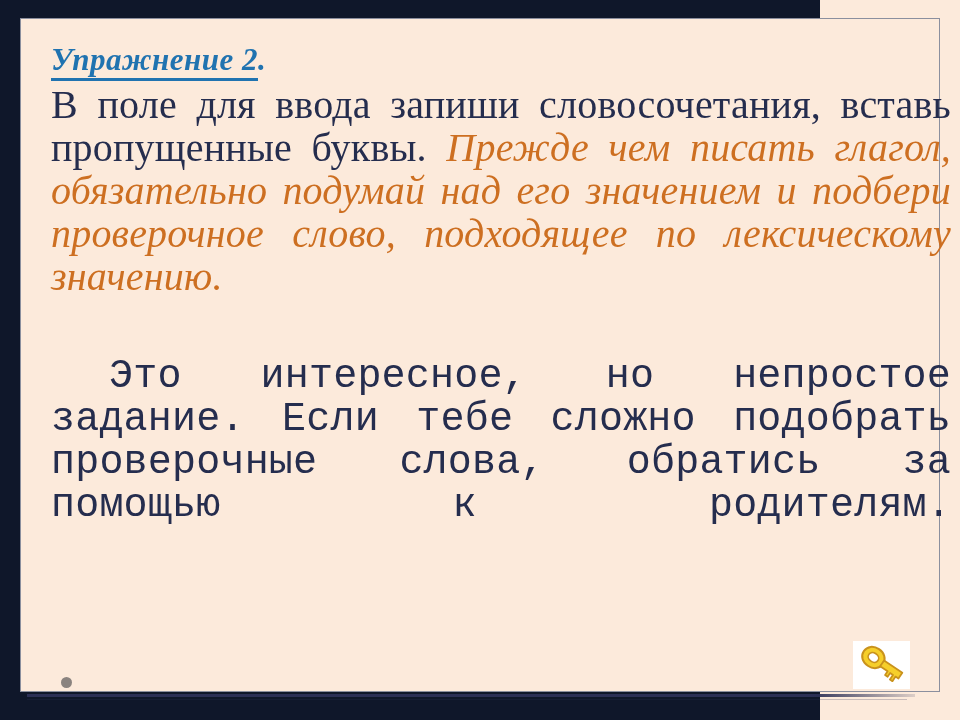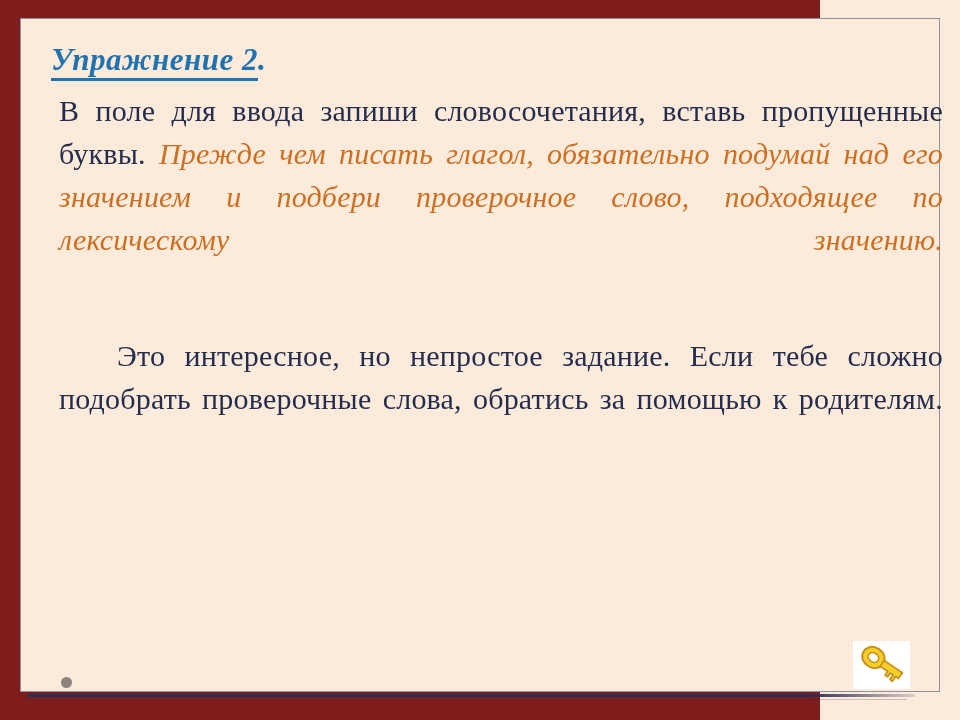--- a/index.html
+++ b/index.html
@@ -11,21 +11,21 @@
     height: 720px;
     overflow: hidden;
     background: #fceadb;
     font-family: "Liberation Serif", "DejaVu Serif", serif;
   }
 
   .slide {
     position: relative;
     width: 820px;
     height: 720px;
-    background: #7f1d1d;
+    background: #0f172a;
   }
 
   
   .frame {
     position: absolute;
     left: 20px;
     top: 18px;
     width: 920px;
     height: 674px;
     border: 1px solid #8b8f9e;
@@ -67,41 +67,42 @@
     letter-spacing: 0.5px;
     white-space: nowrap;
     margin: 0 0 2px 0;
   }
   .title .u {
     border-bottom: 3px solid #2073b0;
     padding-bottom: 1px;
   }
 
   p.body {
-    margin: 8px;
+    margin: 0;
     text-align: justify;
     text-justify: inter-word;
     color: #252d4e;
-    font-size: 30px;
+    font-size: 40px;
     line-height: 43px;
     letter-spacing: 0.2px;
   }
   p.body:after {
     content: "";
     display: inline-block;
     width: 100%;
   }
 
   .em-orange {
     color: #cd6f21;
     font-style: italic;
   }
 
   .para-indent {
     text-indent: 58px;
+    font-family: Liberation Mono, monospace;
   }
 
   .gap-sm { height: 14px; }
   .gap-md { height: 16px; }
 
   
   .bullet-dot {
     position: absolute;
     left: 61px;
     top: 677px;

